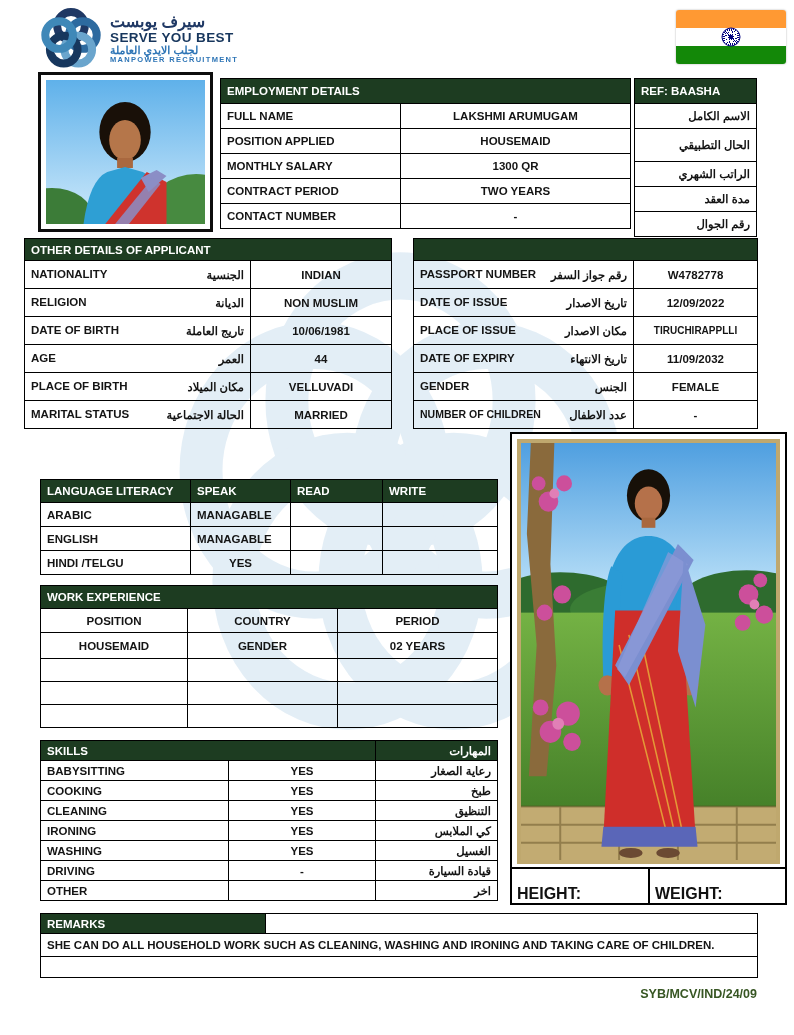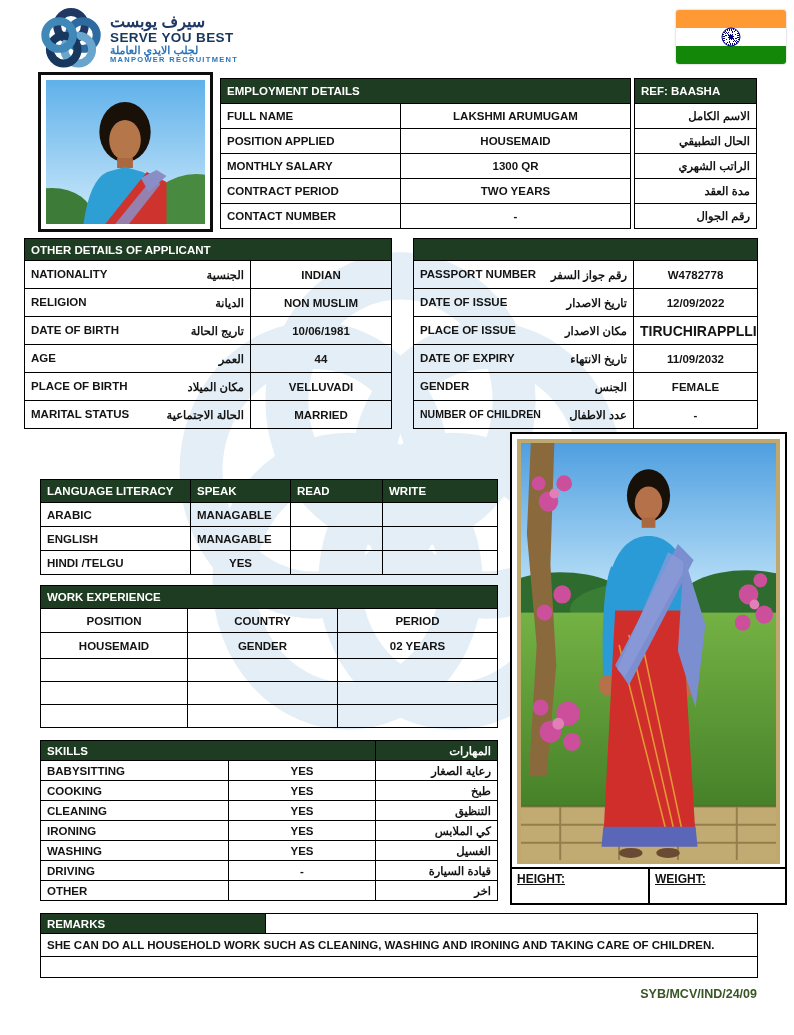--- a/index.html
+++ b/index.html
@@ -46,21 +46,21 @@
   .photo-small{position:absolute;left:38px;top:72px;width:175px;height:160px;
                background:#fff;border:3px solid #0d0d0d;box-sizing:border-box;padding:5px;z-index:2;}
   .photo-small svg{display:block;width:100%;height:100%;}
   
   .photo-panel{position:absolute;left:510px;top:432px;width:277px;height:473px;
                box-sizing:border-box;border:2px solid #000;background:#fff;z-index:2;}
   .photo-frame{position:absolute;left:5px;top:5px;right:5px;bottom:39px;
                border:4px solid #bfa86e;box-sizing:border-box;overflow:hidden;}
   .photo-frame svg{display:block;width:100%;height:100%;}
   .hw-row{position:absolute;left:0;right:0;bottom:0;height:34px;border-top:2px solid #000;display:flex;}
-  .hw-cell{box-sizing:border-box;padding:3px 5px;font-size:12px;font-weight:700;color:#111;text-decoration:underline;}
+  .hw-cell{box-sizing:border-box;padding:16px 5px;font-size:16px;font-weight:700;color:#111;}
   .hw-cell.h{width:138px;border-right:2px solid #000;}
   .hw-cell.w{flex:1;}
   
   .footer-code{position:absolute;left:0;top:987px;width:757px;text-align:right;
                font-size:12.5px;font-weight:600;color:var(--footer-green);z-index:2;}
 </style>
 </head>
 <body>
 
 <div class="page">
@@ -155,21 +155,21 @@
     </table>
 
   <table style="left:634px;top:78px;width:123px;">
     <tbody>
         <tr style="height:25px">
       <td class="hdr">REF:  BAASHA</td>
     </tr>
     <tr style="height:25px">
           <td class="ar">الاسم الكامل</td>
         </tr>
-    <tr style="height:25px">
+    <tr style="height:33px">
           <td class="ar">الحال التطبيقي</td>
         </tr>
     <tr style="height:25px">
           <td class="ar">الراتب الشهري</td>
         </tr>
     <tr style="height:25px">
           <td class="ar">مدة العقد</td>
         </tr>
     <tr style="height:25px">
           <td class="ar">رقم الجوال</td>
@@ -201,21 +201,21 @@
               <span>RELIGION</span>
               <span class="a">الديانة</span>
             </div>
           </td>
       <td class="val">NON MUSLIM</td>
         </tr>
     <tr style="height:28px">
           <td>
             <div class="duo">
               <span>DATE OF BIRTH</span>
-              <span class="a">تاريج الحالة</span>
+              <span class="a">تاريج العاملة</span>
             </div>
           </td>
       <td class="val">10/06/1981</td>
         </tr>
     <tr style="height:28px">
           <td>
             <div class="duo">
               <span>AGE</span>
               <span class="a">العمر</span>
             </div>
@@ -270,21 +270,21 @@
           </td>
       <td class="val">12/09/2022</td>
         </tr>
     <tr style="height:28px">
           <td>
             <div class="duo">
               <span>PLACE OF ISSUE</span>
               <span class="a">مكان الاصدار</span>
             </div>
           </td>
-      <td class="val" style="font-size:14px">TIRUCHIRAPPLLI</td>
+      <td class="val" style="font-size:10px">TIRUCHIRAPPLLI</td>
         </tr>
     <tr style="height:28px">
           <td>
             <div class="duo">
               <span>DATE OF EXPIRY</span>
               <span class="a">تاريخ الانتهاء</span>
             </div>
           </td>
       <td class="val">11/09/2032</td>
         </tr>

